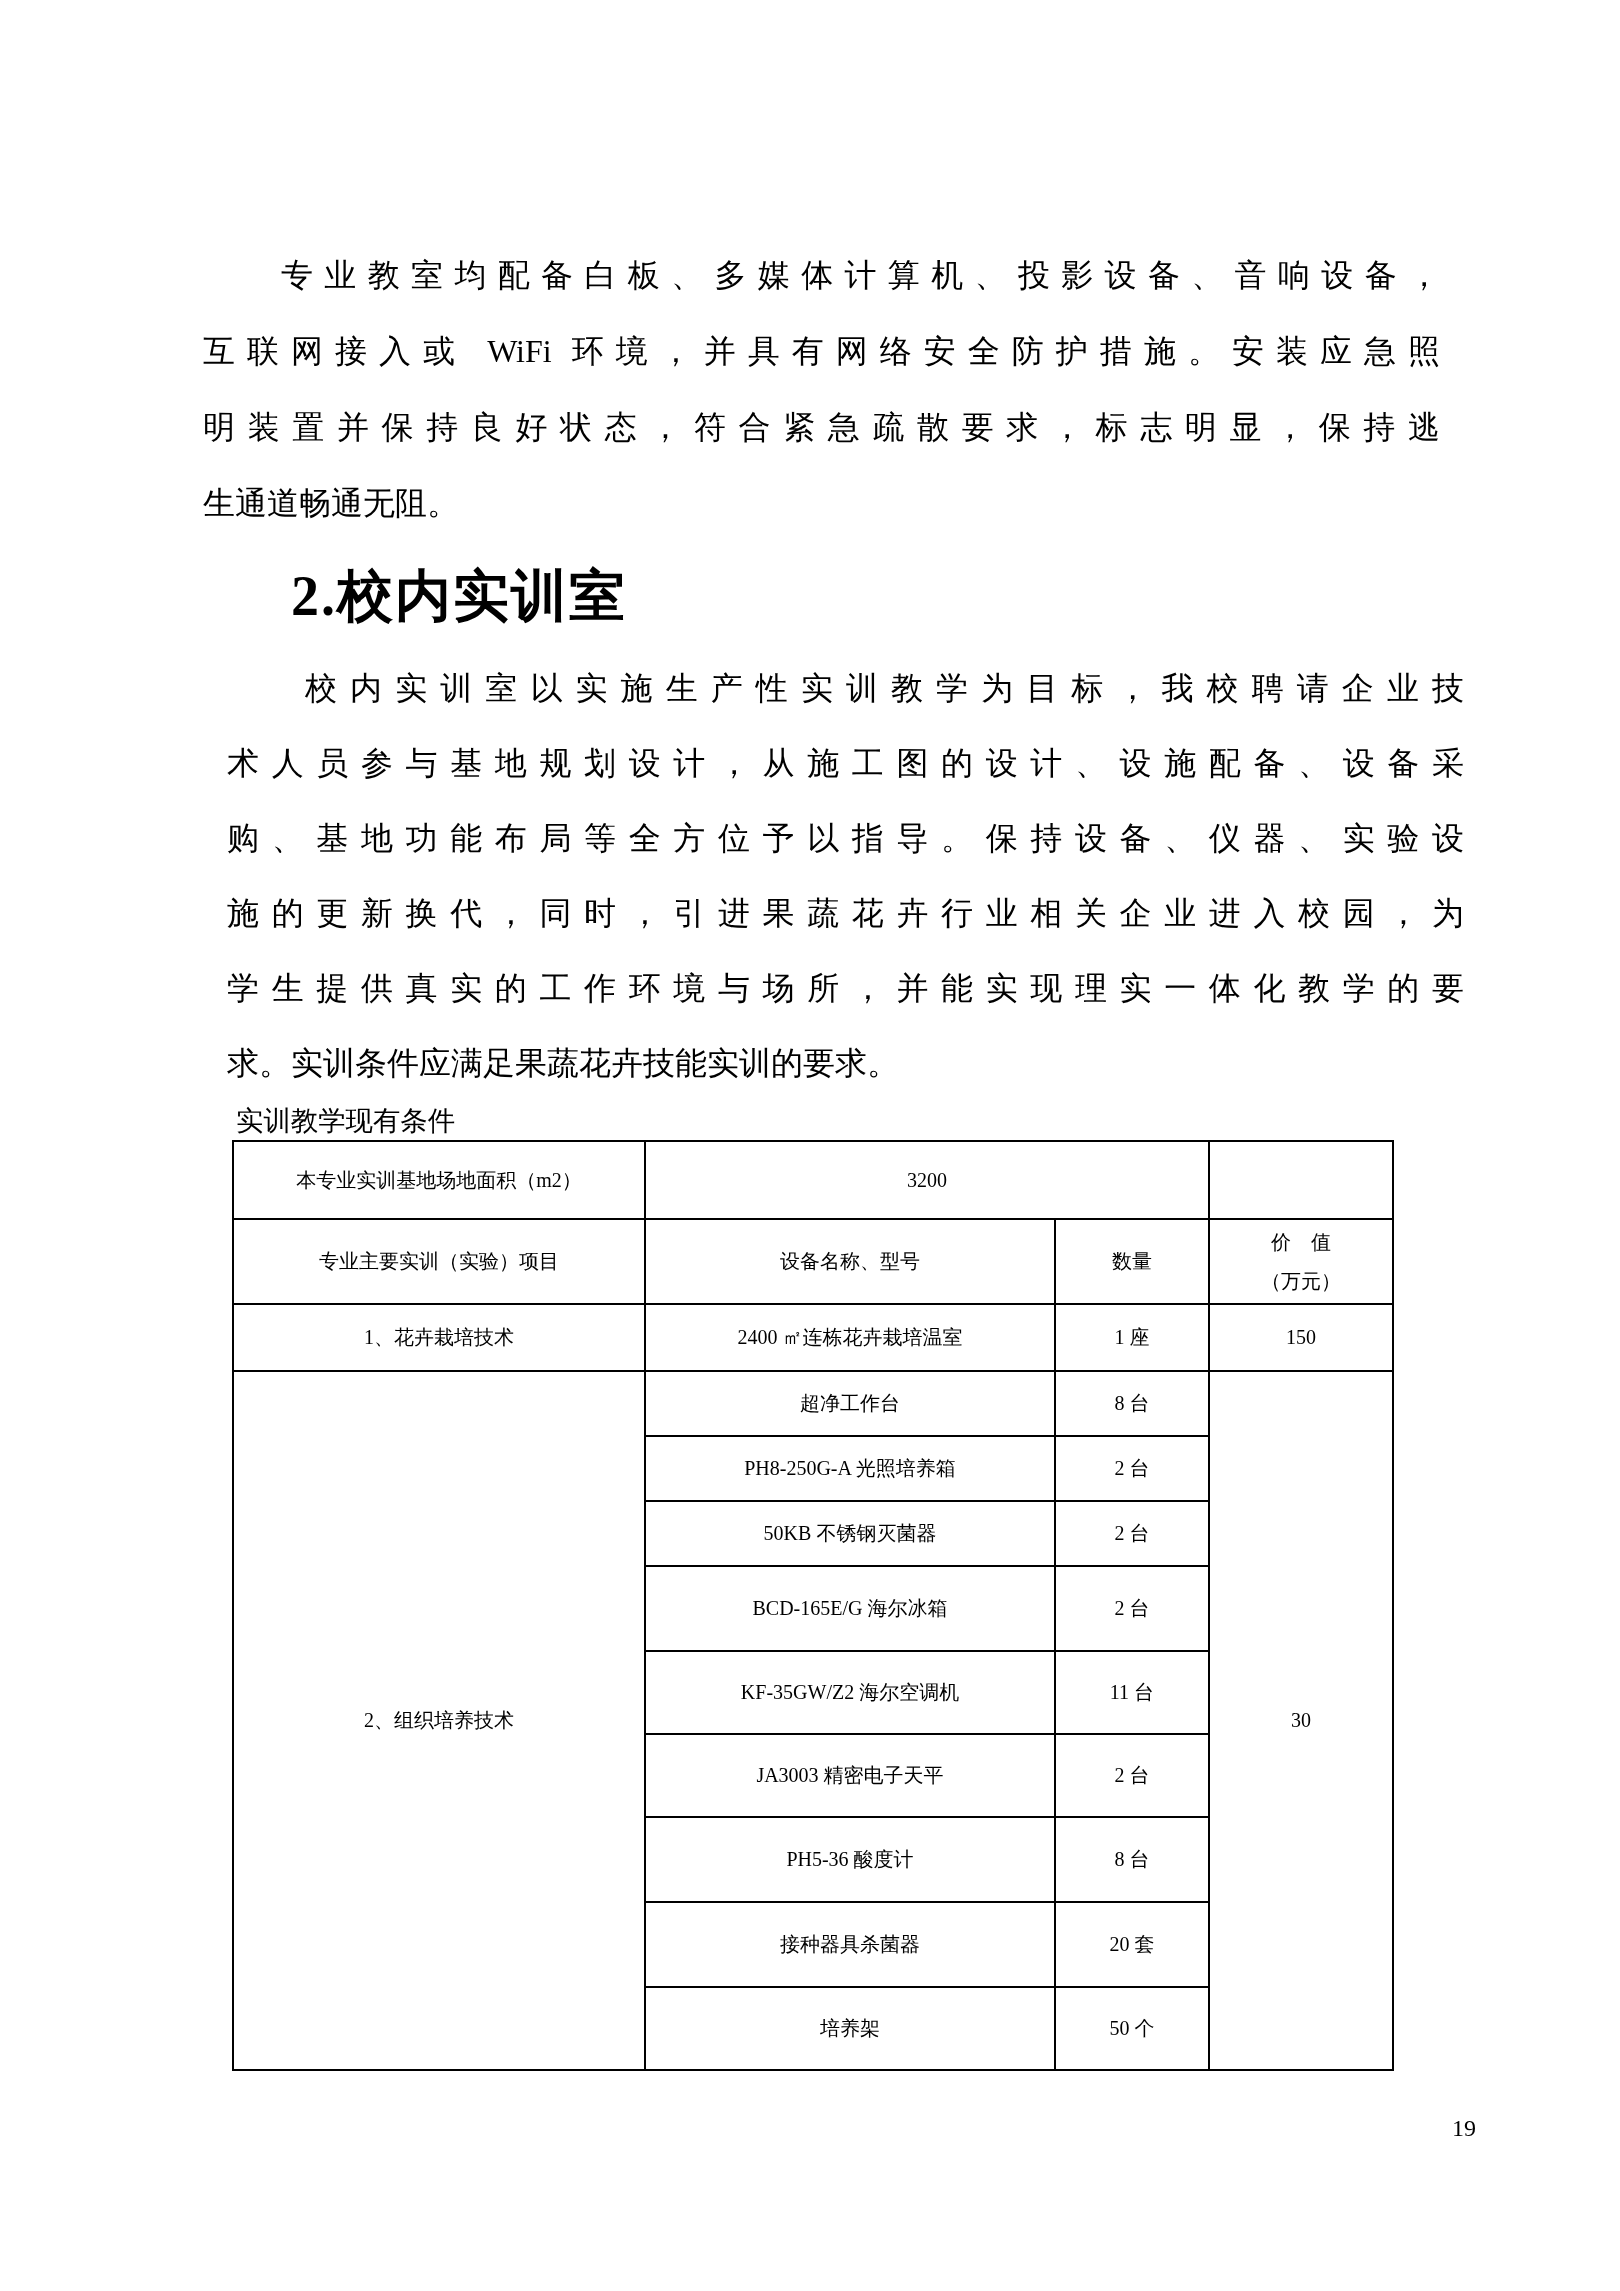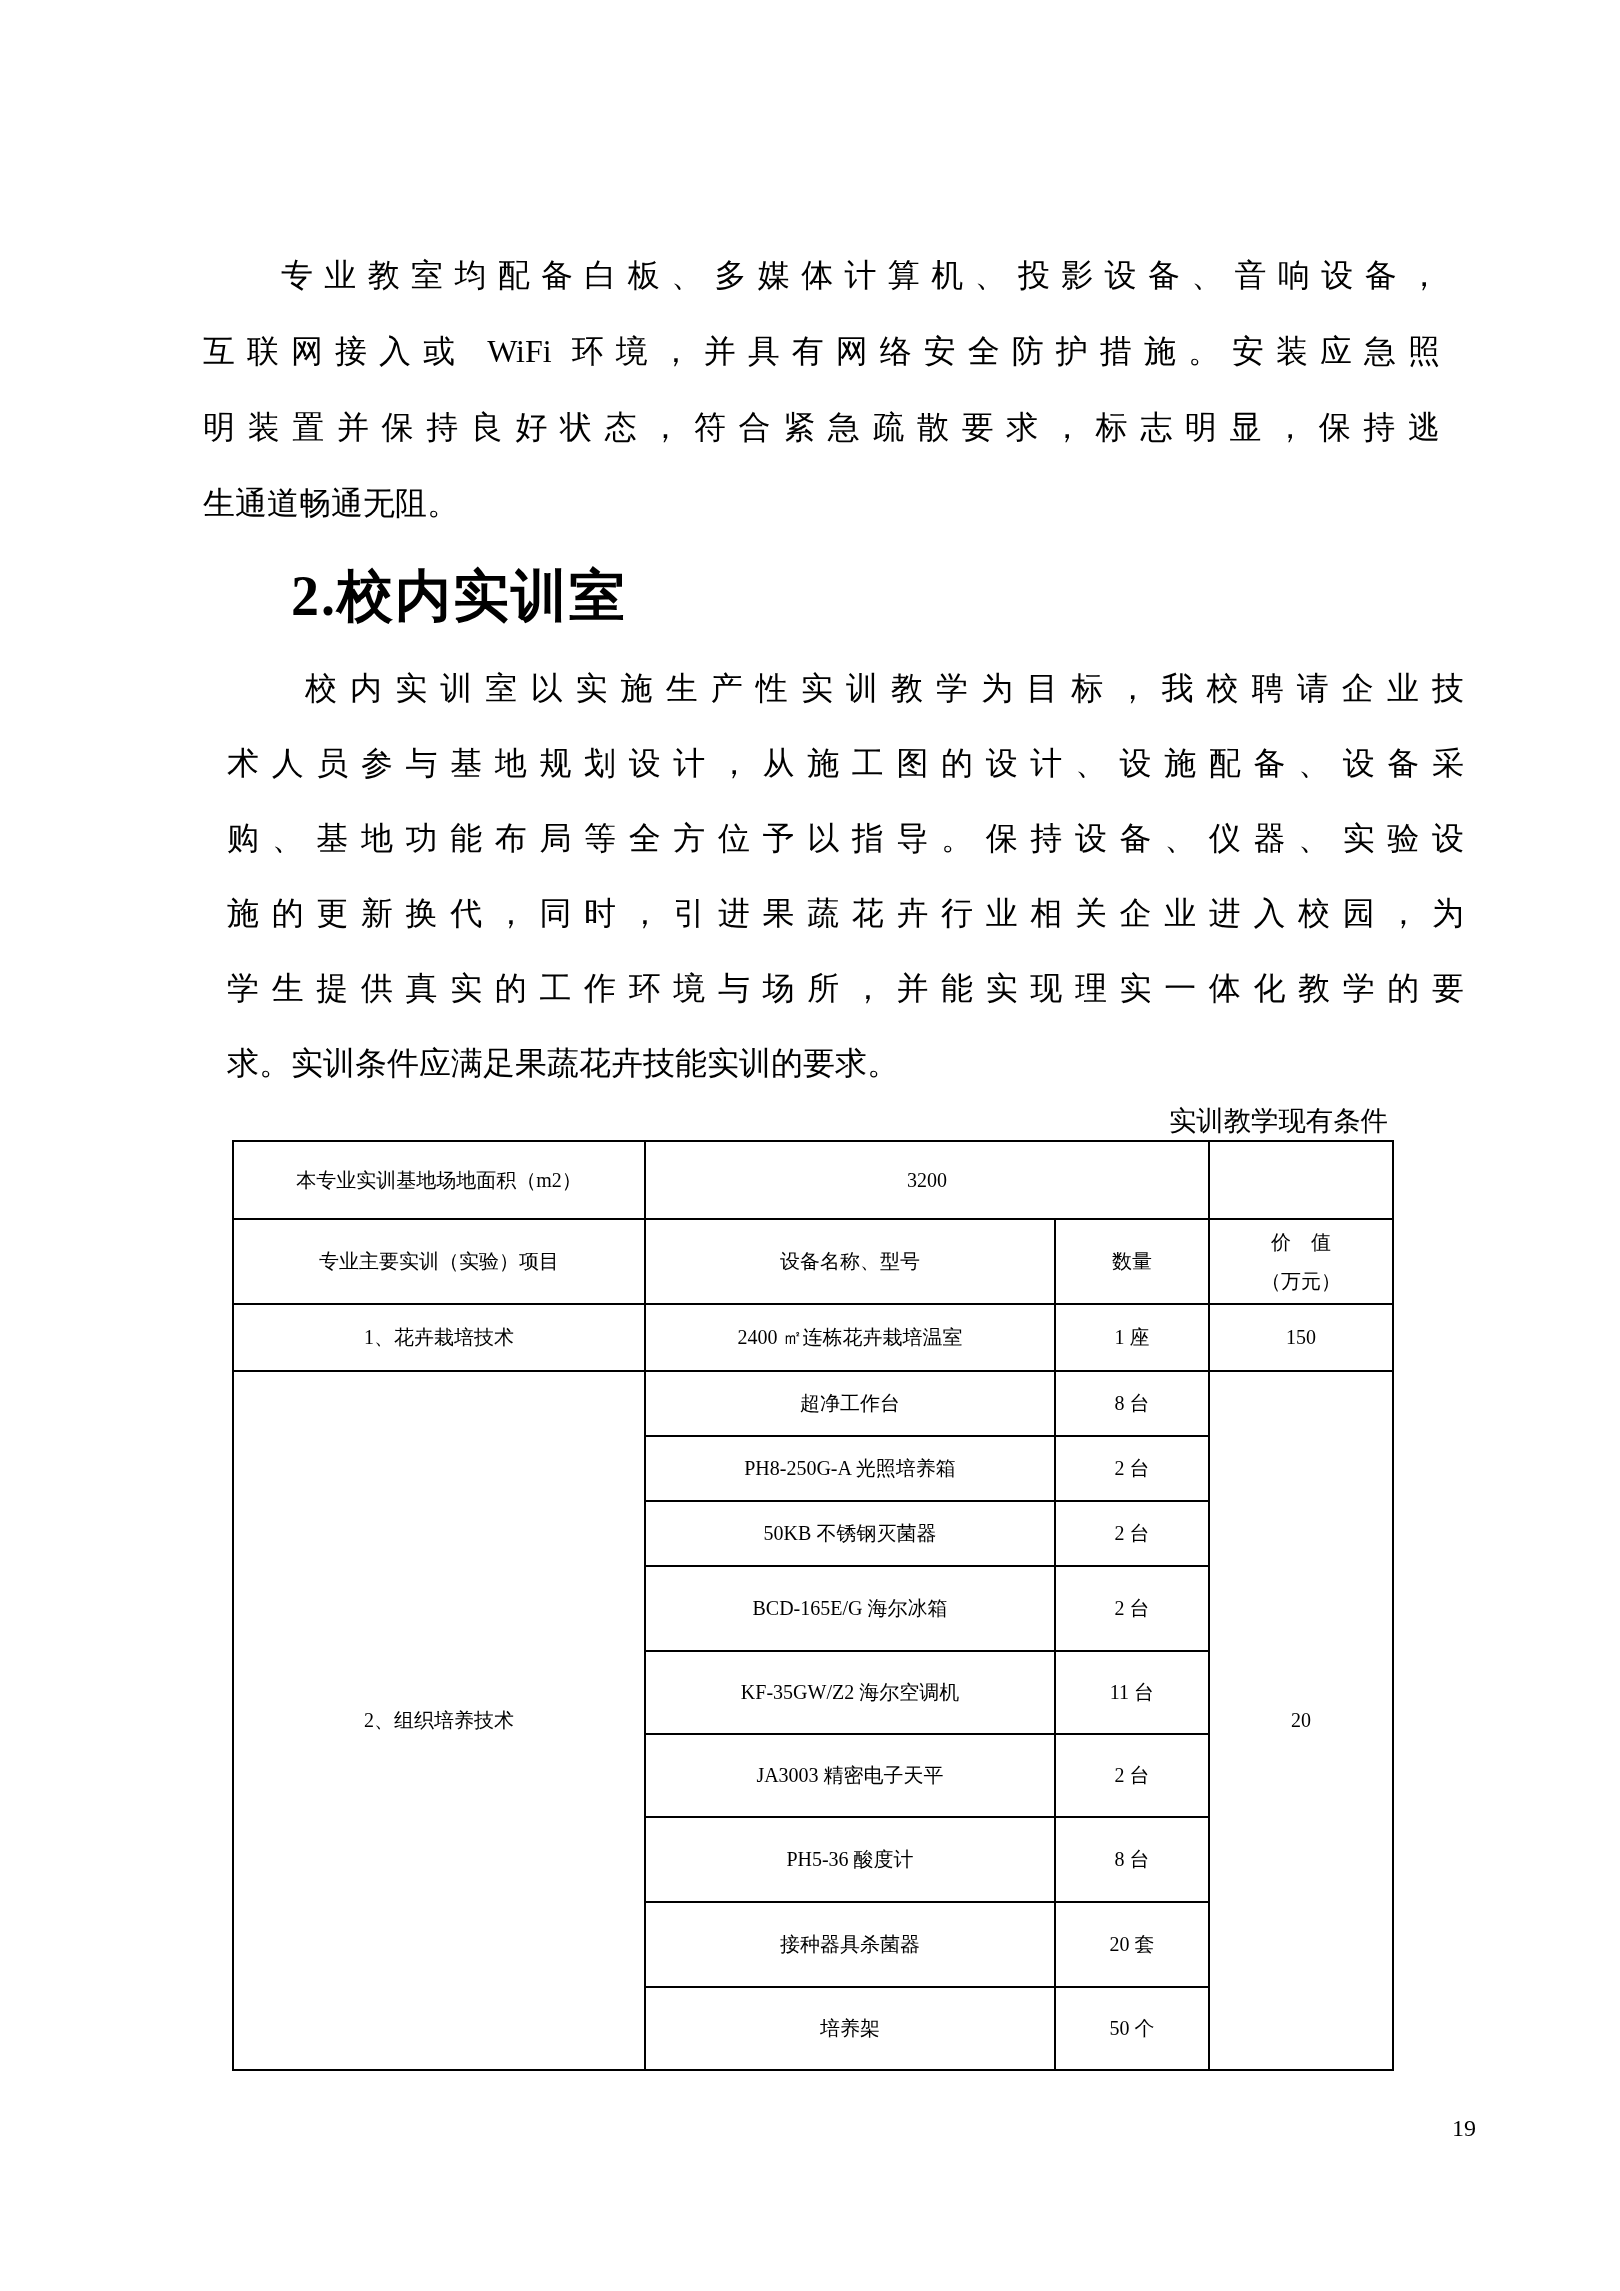--- a/index.html
+++ b/index.html
@@ -39,24 +39,24 @@
     top: 567px;
     width: 1237px;
     font-size: 56px;
     font-weight: bold;
     line-height: 59px;
     text-indent: 88px;
     letter-spacing: 2px;
   }
   .table-title {
     position: absolute;
-    left: 228px;
+    left: 236px;
     top: 1104px;
     width: 1160px;
-    text-align: right;
+    text-align: left;
     font-size: 27.4px;
     line-height: 35px;
   }
   table.cond-table {
     position: absolute;
     left: 232px;
     top: 1140px;
     width: 1160px;
     border-collapse: collapse;
     table-layout: fixed;
@@ -128,21 +128,21 @@
       <tr style="height:67px">
         <td>1、花卉栽培技术</td>
         <td>2400 ㎡连栋花卉栽培温室</td>
         <td>1 座</td>
         <td>150</td>
       </tr>
       <tr style="height:65px">
         <td rowspan="9">2、组织培养技术</td>
         <td>超净工作台</td>
         <td>8 台</td>
-        <td rowspan="9">20</td>
+        <td rowspan="9">30</td>
       </tr>
       <tr style="height:65px">
         <td>PH8-250G-A 光照培养箱</td>
         <td>2 台</td>
       </tr>
       <tr style="height:65px">
         <td>50KB 不锈钢灭菌器</td>
         <td>2 台</td>
       </tr>
       <tr style="height:85px">

